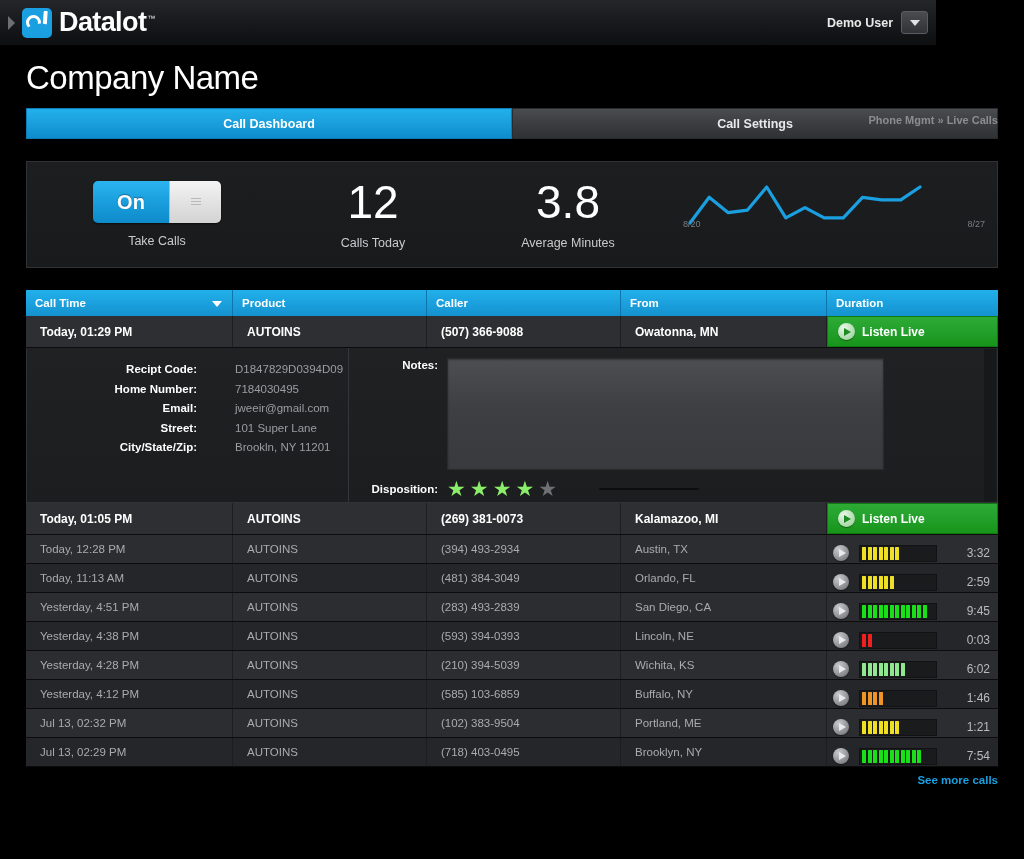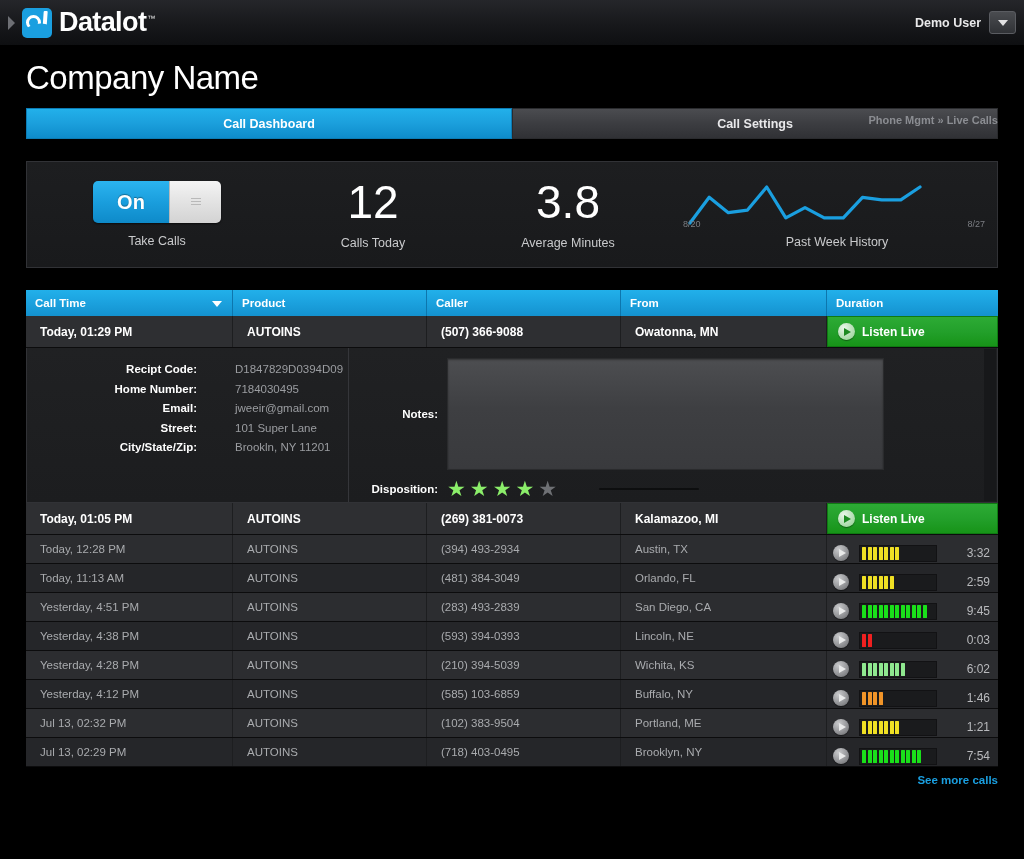--- a/index.html
+++ b/index.html
@@ -6,21 +6,21 @@
   html, body {
     width: 1024px; height: 859px;
     background: #000;
     font-family: "Liberation Sans", sans-serif;
     overflow: hidden;
   }
   .page { position: relative; width: 1024px; height: 859px; background: #000; }
 
   
   .topbar {
-    position: relative; height: 46px; width: 1024px;
+    position: relative; height: 46px; width: 936px;
     background: linear-gradient(to bottom, #25262a 0%, #17181b 55%, #0e0f11 100%);
     border-bottom: 1px solid #000;
     display: flex; align-items: center;
   }
   .tab-handle {
     width: 14px; height: 28px; margin-left: 4px;
     display: flex; align-items: center; justify-content: center;
   }
   .tab-handle .tri {
     width: 0; height: 0;
@@ -256,21 +256,21 @@
     width: 322px; padding-top: 12px;
     border-right: 1px solid #35363a;
   }
   .drow { display: flex; font-size: 11.5px; line-height: 19.6px; }
   .dlabel {
     width: 176px; text-align: right; color: #fefefe; font-weight: bold;
     padding-right: 6px; flex: none;
   }
   .dval { color: #9b9da1; margin-left: 32px; }
   .detail-right { flex: 1; position: relative; padding-top: 10px; }
-  .notes-row { display: flex; align-items: center; }
+  .notes-row { display: flex; }
   .notes-label {
     width: 98px; text-align: right; padding-right: 9px; flex: none;
     color: #fefefe; font-weight: bold; font-size: 11.5px; line-height: 14px;
   }
   .notes-box {
     width: 437px; height: 112px;
     background: linear-gradient(to bottom, #4d4e51 0%, #3e3f42 45%, #393a3d 100%);
     border: 1px solid #2a2b2d;
     box-shadow: inset 0 1px 2px rgba(0,0,0,.35);
   }
@@ -355,21 +355,20 @@
       <div class="stat-value">3.8</div>
       <div class="stat-label">Average Minutes</div>
     </div>
 
     <div class="stat-chart">
       <svg class="chart-svg" width="240" height="48" viewBox="0 0 240 48">
         <polyline id="spark" fill="none" stroke="#1a9fe0" stroke-width="3.2" stroke-linejoin="round" stroke-linecap="round" points="3.0,39.0 22.2,13.3 41.3,28.7 60.5,26.1 79.7,3.0 98.8,33.9 118.0,23.6 137.2,33.9 156.3,33.9 175.5,13.3 194.7,15.9 213.8,15.9 233.0,3.0"></polyline>
       </svg>
       <div class="chart-tick left">8/20</div>
       <div class="chart-tick right">8/27</div>
-      <div class="chart-caption">Past Week History</div>
     </div>
   </div>
 
   <div class="table-wrap">
     <div class="thead">
       <div class="trow">
         <div class="th c1">
           <span>Call Time</span>
           <span class="sort-caret"></span>
         </div>

